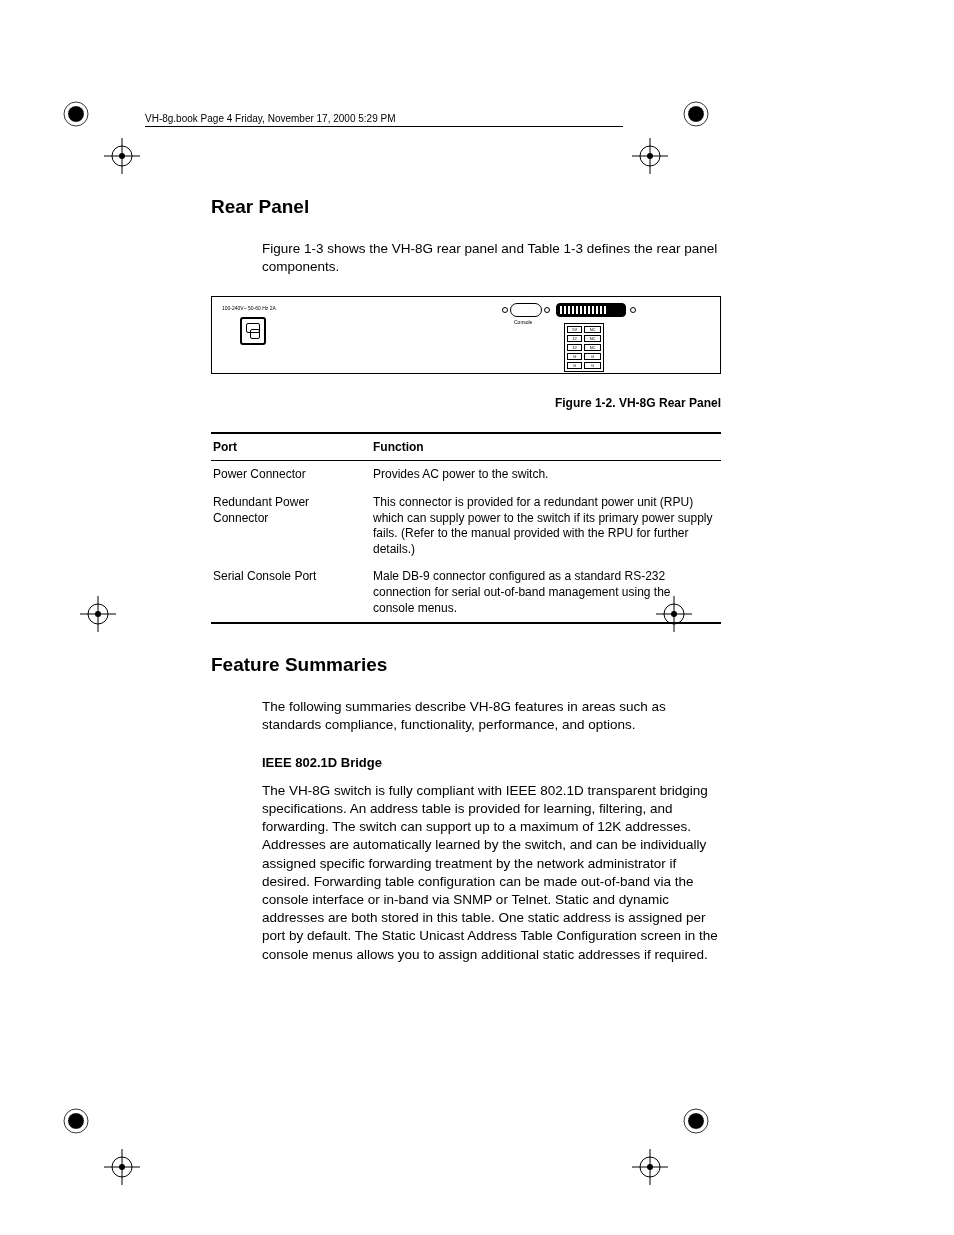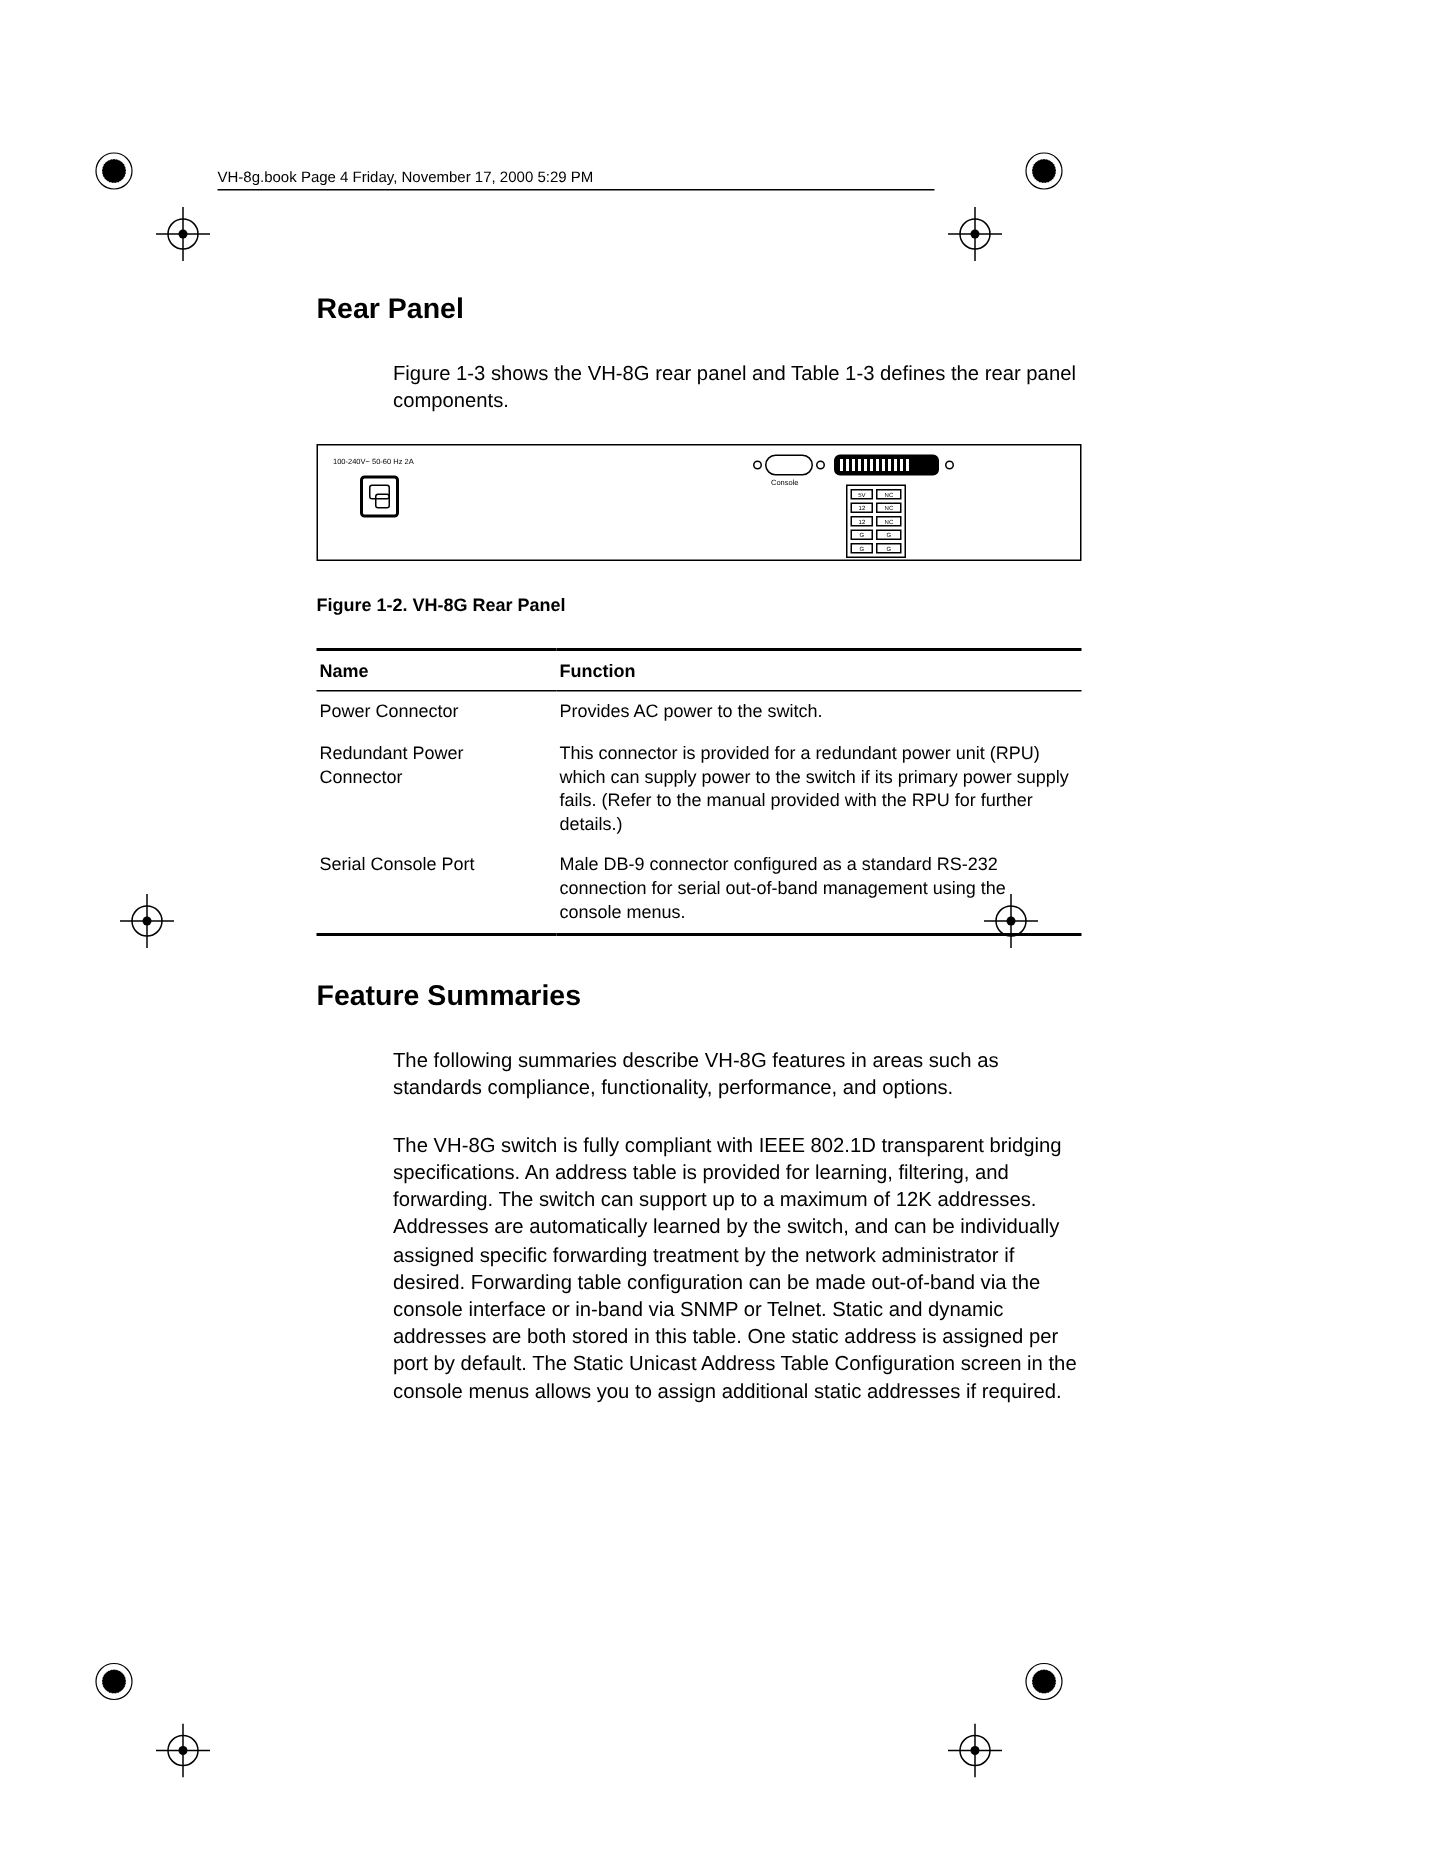--- a/index.html
+++ b/index.html
@@ -70,21 +70,21 @@
   .fb-s1 { top: 10px; left: 290px; }
   .fb-s2 { top: 10px; left: 332px; }
   .fb-s3 { top: 10px; left: 418px; }
   .fb-grid {
     position: absolute; top: 26px; left: 352px; width: 40px;
     border: 0.8px solid #000; font-size: 4px;
   }
   .fb-grid td { border: 0.6px solid #000; padding: 0 1px; text-align: center; }
 
   .figure-caption, .table-caption {
-    text-align: left; font-size: 12px; font-weight: bold; margin-bottom: 22px;
+    text-align: right; font-size: 12px; font-weight: bold; margin-bottom: 22px;
   }
 
   
   table.data {
     width: 510px; border-collapse: collapse; font-size: 12px; margin-bottom: 30px;
   }
   table.data thead tr { border-top: 2.5px solid #000; border-bottom: 1px solid #000; }
   table.data th { text-align: left; font-weight: bold; padding: 6px 6px 6px 2px; }
   table.data td { text-align: left; padding: 6px 6px 6px 2px; vertical-align: top; line-height: 1.3; }
   table.data tbody tr:last-child { border-bottom: 2.5px solid #000; margin-top: 22px; }
@@ -149,21 +149,21 @@
             </tr>
       </tbody>
         </table>
     </div>
 
     <div class="figure-caption">Figure 1-2.  VH-8G Rear Panel</div>
 
     <table class="data">
       <thead>
         <tr>
-          <th class="col-name">Name</th>
+          <th class="col-name">Port</th>
           <th>Function</th>
         </tr>
       </thead>
       <tbody>
         <tr>
           <td>Power Connector</td>
           <td>Provides AC power to the switch.</td>
         </tr>
         <tr>
           <td>Redundant Power Connector</td>
@@ -173,20 +173,21 @@
           <td>Serial Console Port</td>
           <td>Male DB-9 connector configured as a standard RS-232 connection for serial out-of-band management using the console menus.</td>
         </tr>
       </tbody>
     </table>
 
     <h2 class="section">Feature Summaries</h2>
 
     <div class="indent feature">
       <p class="intro">The following summaries describe VH-8G features in areas such as standards compliance, functionality, performance, and options.</p>
+      <h3>IEEE 802.1D Bridge</h3>
       <p>The VH-8G switch is fully compliant with IEEE 802.1D transparent bridging specifications. An address table is provided for learning, filtering, and forwarding. The switch can support up to a maximum of 12K addresses. Addresses are automatically learned by the switch, and can be individually assigned specific forwarding treatment by the network administrator if desired. Forwarding table configuration can be made out-of-band via the console interface or in-band via SNMP or Telnet. Static and dynamic addresses are both stored in this table. One static address is assigned per port by default. The Static Unicast Address Table Configuration screen in the console menus allows you to assign additional static addresses if required.</p>
     </div>
 
   </div>
 
 
   <div class="reg reg-tl">
       <svg viewBox="0 0 36 36">
         <circle cx="18" cy="18" r="12" fill="none" stroke="#000" stroke-width="0.8"></circle>
         <circle cx="18" cy="18" r="8" fill="#000"></circle>

